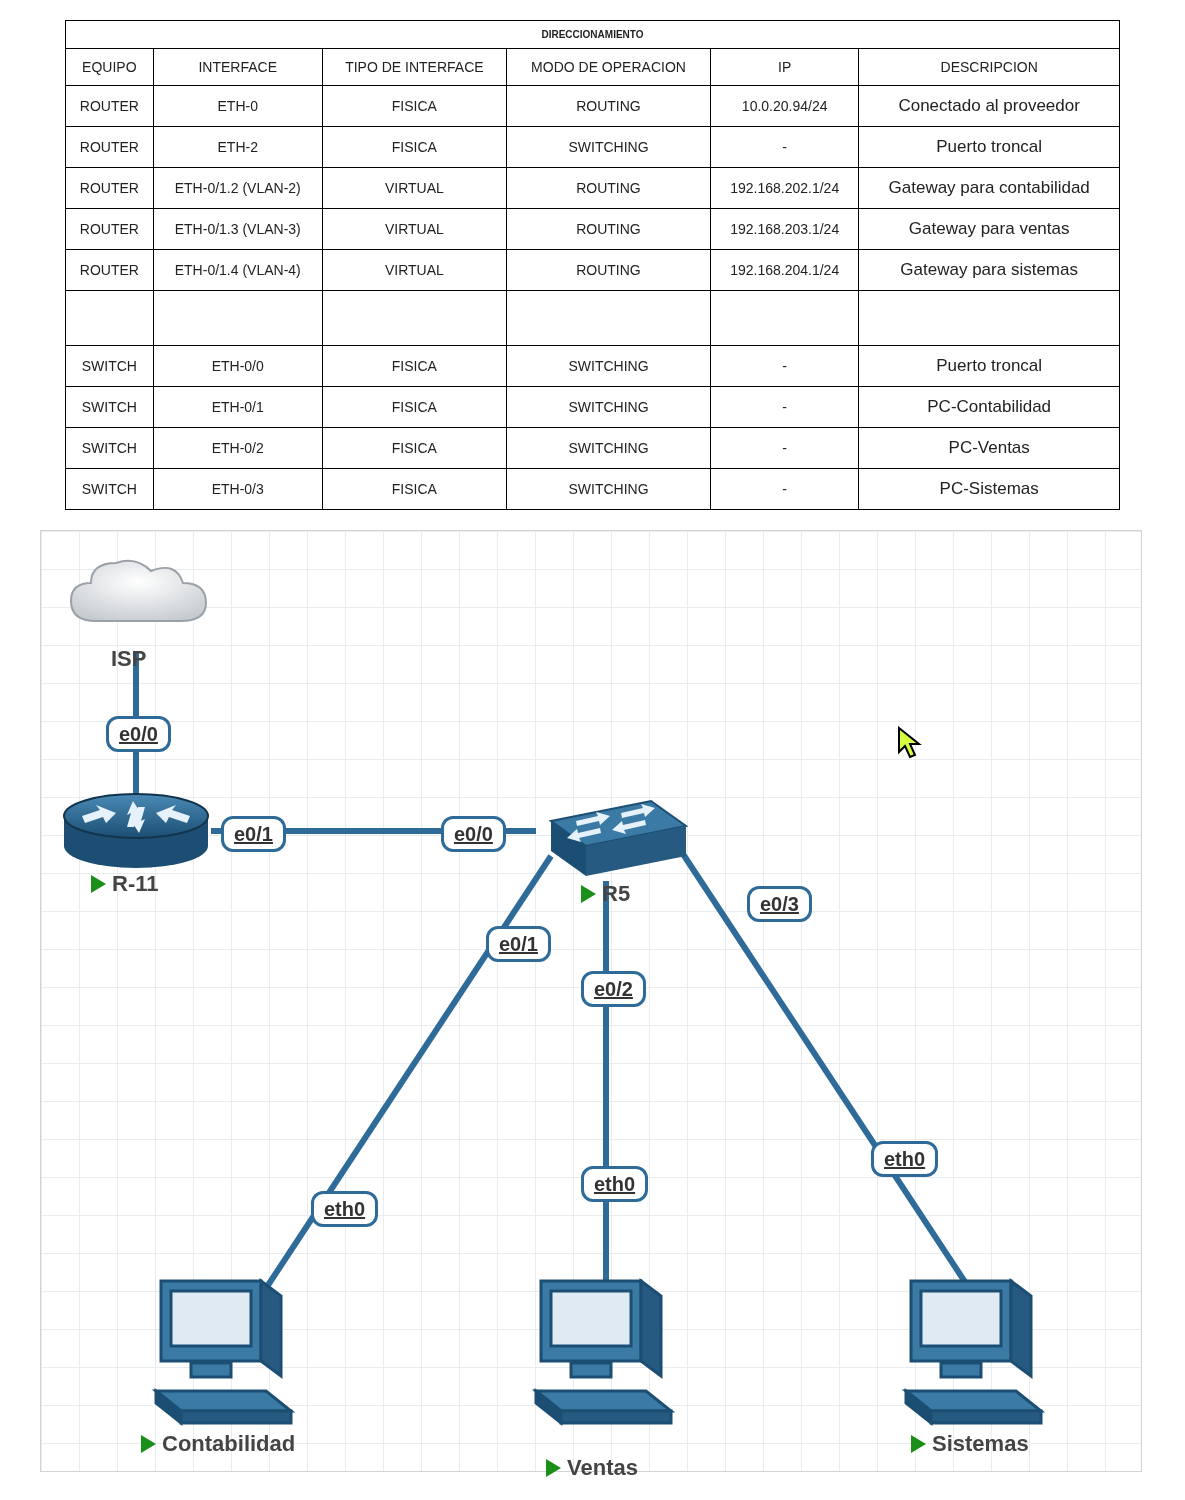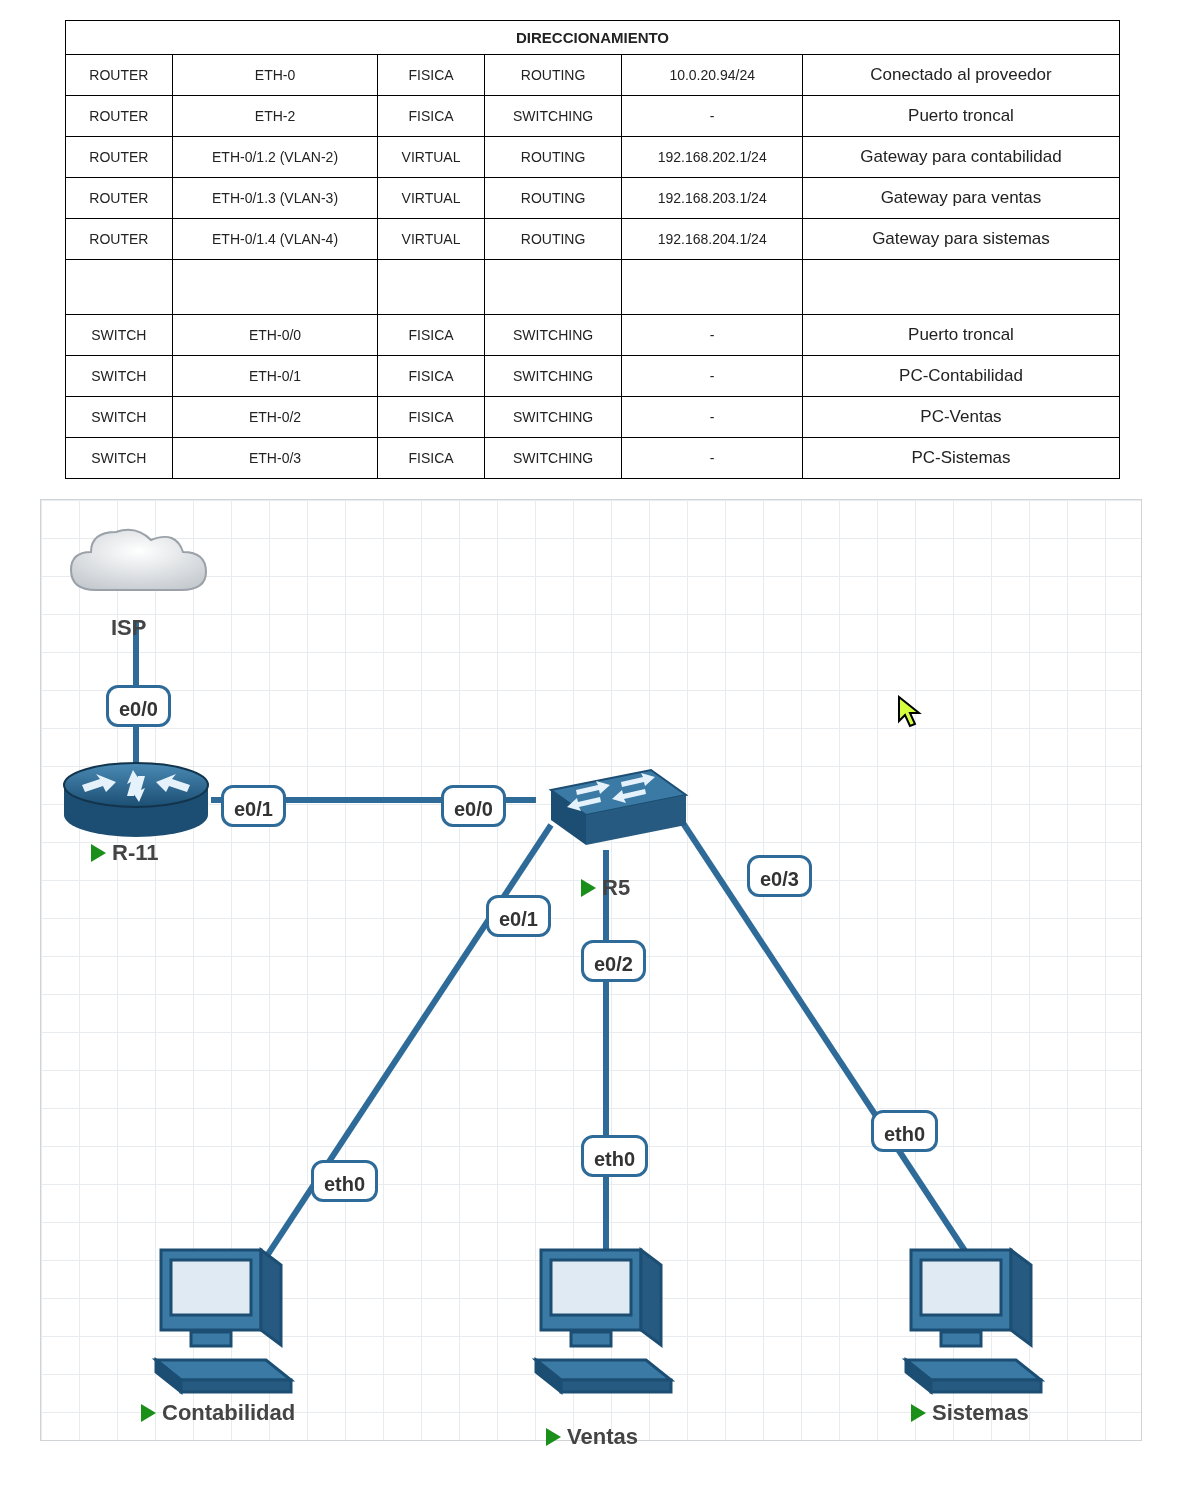--- a/index.html
+++ b/index.html
@@ -19,21 +19,21 @@
     width:100%;
   }
   th,td{
     border:1px solid #000;
     text-align:center;
     padding:10px 6px;
     font-size:14px;
   }
   th.title{
     font-weight:bold;
-    font-size:15px;
+    font-size:10px;
     padding:8px;
   }
   tr.empty td{height:34px;}
   td.desc{font-size:17px;}
   
   .canvas{
     position:relative;
     width:1100px;
     height:940px;
     margin:10px 40px 30px 40px;
@@ -59,25 +59,26 @@
     border-bottom:9px solid transparent;
     border-left:15px solid #1a8f1a;
     margin-right:6px;
     vertical-align:-2px;
   }
   .iface{
     position:absolute;
     background:#fff;
     border:3px solid #2e6b99;
     border-radius:12px;
-    padding:10px 10px 3px 10px;
+    padding:4px 10px 3px 10px;
     font-size:20px;
     font-weight:bold;
     color:#333;
     white-space:nowrap;
+    text-decoration:underline;
   }
   svg{position:absolute;left:0;top:0;}
   
   .cloud{
     position:absolute;
     width:150px;height:90px;
   }
   
   .router{
     position:absolute;
@@ -99,20 +100,28 @@
 </style>
 </head>
 <body>
 
 <div class="table-wrap">
   <table>
     <thead>
       <tr>
           <th class="title" colspan="6">DIRECCIONAMIENTO</th>
         </tr>
+      <tr>
+        <td>EQUIPO</td>
+        <td>INTERFACE</td>
+        <td>TIPO DE INTERFACE</td>
+        <td>MODO DE OPERACION</td>
+        <td>IP</td>
+        <td>DESCRIPCION</td>
+      </tr>
     </thead>
     <tbody id="tbody">
         <tr>
           <td>ROUTER</td>
           <td>ETH-0</td>
           <td>FISICA</td>
           <td>ROUTING</td>
           <td>10.0.20.94/24</td>
           <td class="desc">Conectado al proveedor</td>
         </tr>
@@ -244,21 +253,21 @@
       <polygon points="20,30 55,55 55,85 20,60" fill="#1c4e73"></polygon>
       <polygon points="55,55 155,35 155,65 55,85" fill="#265a80"></polygon>
       <g fill="#e6f2fb">
         <path d="M45 30 l22 -5 l-2 -4 l14 4 l-10 9 l-1 -4 l-22 5 Z"></path>
         <path d="M90 22 l22 -5 l-2 -4 l14 4 l-10 9 l-1 -4 l-22 5 Z"></path>
         <path d="M70 42 l-22 5 l2 4 l-14 -4 l10 -9 l1 4 l22 -5 Z"></path>
         <path d="M115 34 l-22 5 l2 4 l-14 -4 l10 -9 l1 4 l22 -5 Z"></path>
       </g>
     </svg>
   </div>
-  <div class="label play" style="left:540px;top:350px;margin-top:25px;">R5</div>
+  <div class="label play" style="left:540px;top:350px;">R5</div>
 
   <div class="pc" style="left:100px;top:740px;">
     <svg viewBox="0 0 170 160" width="170" height="160">
       <g stroke="#1c4e73" stroke-width="3">
         <rect x="20" y="10" width="100" height="80" fill="#3a7aa5"></rect>
         <rect x="30" y="20" width="80" height="55" fill="#dfeaf2"></rect>
         <polygon points="120,10 140,25 140,105 120,90" fill="#265a80"></polygon>
         <rect x="50" y="92" width="40" height="14" fill="#3a7aa5"></rect>
         <polygon points="15,120 125,120 150,140 40,140" fill="#3a7aa5"></polygon>
         <polygon points="15,120 40,140 40,152 15,132" fill="#1c4e73"></polygon>

